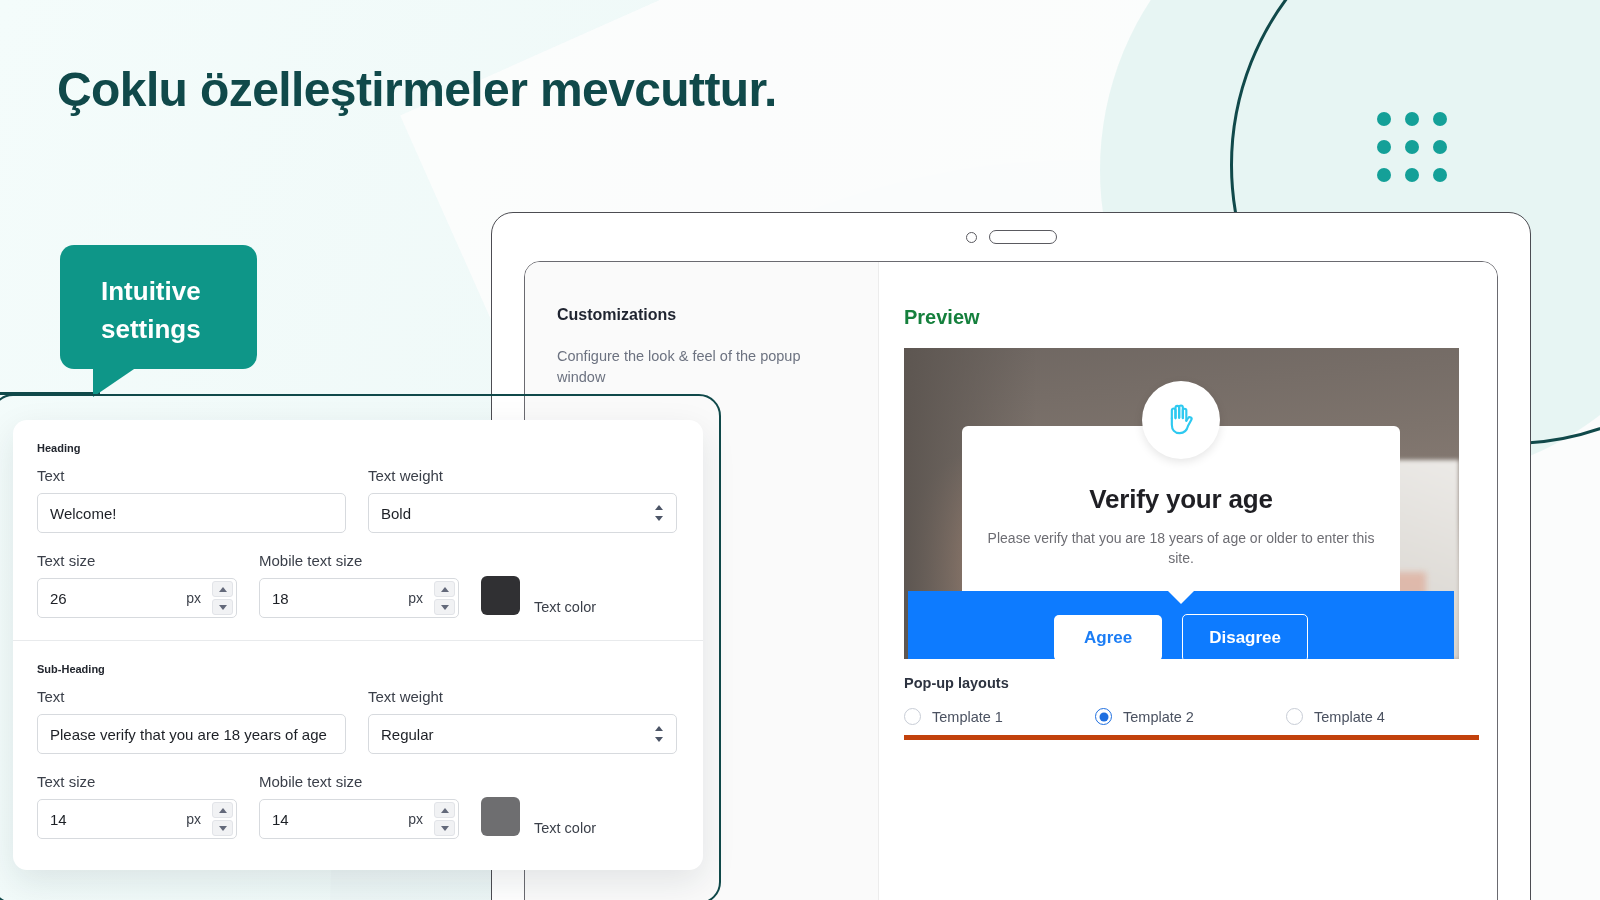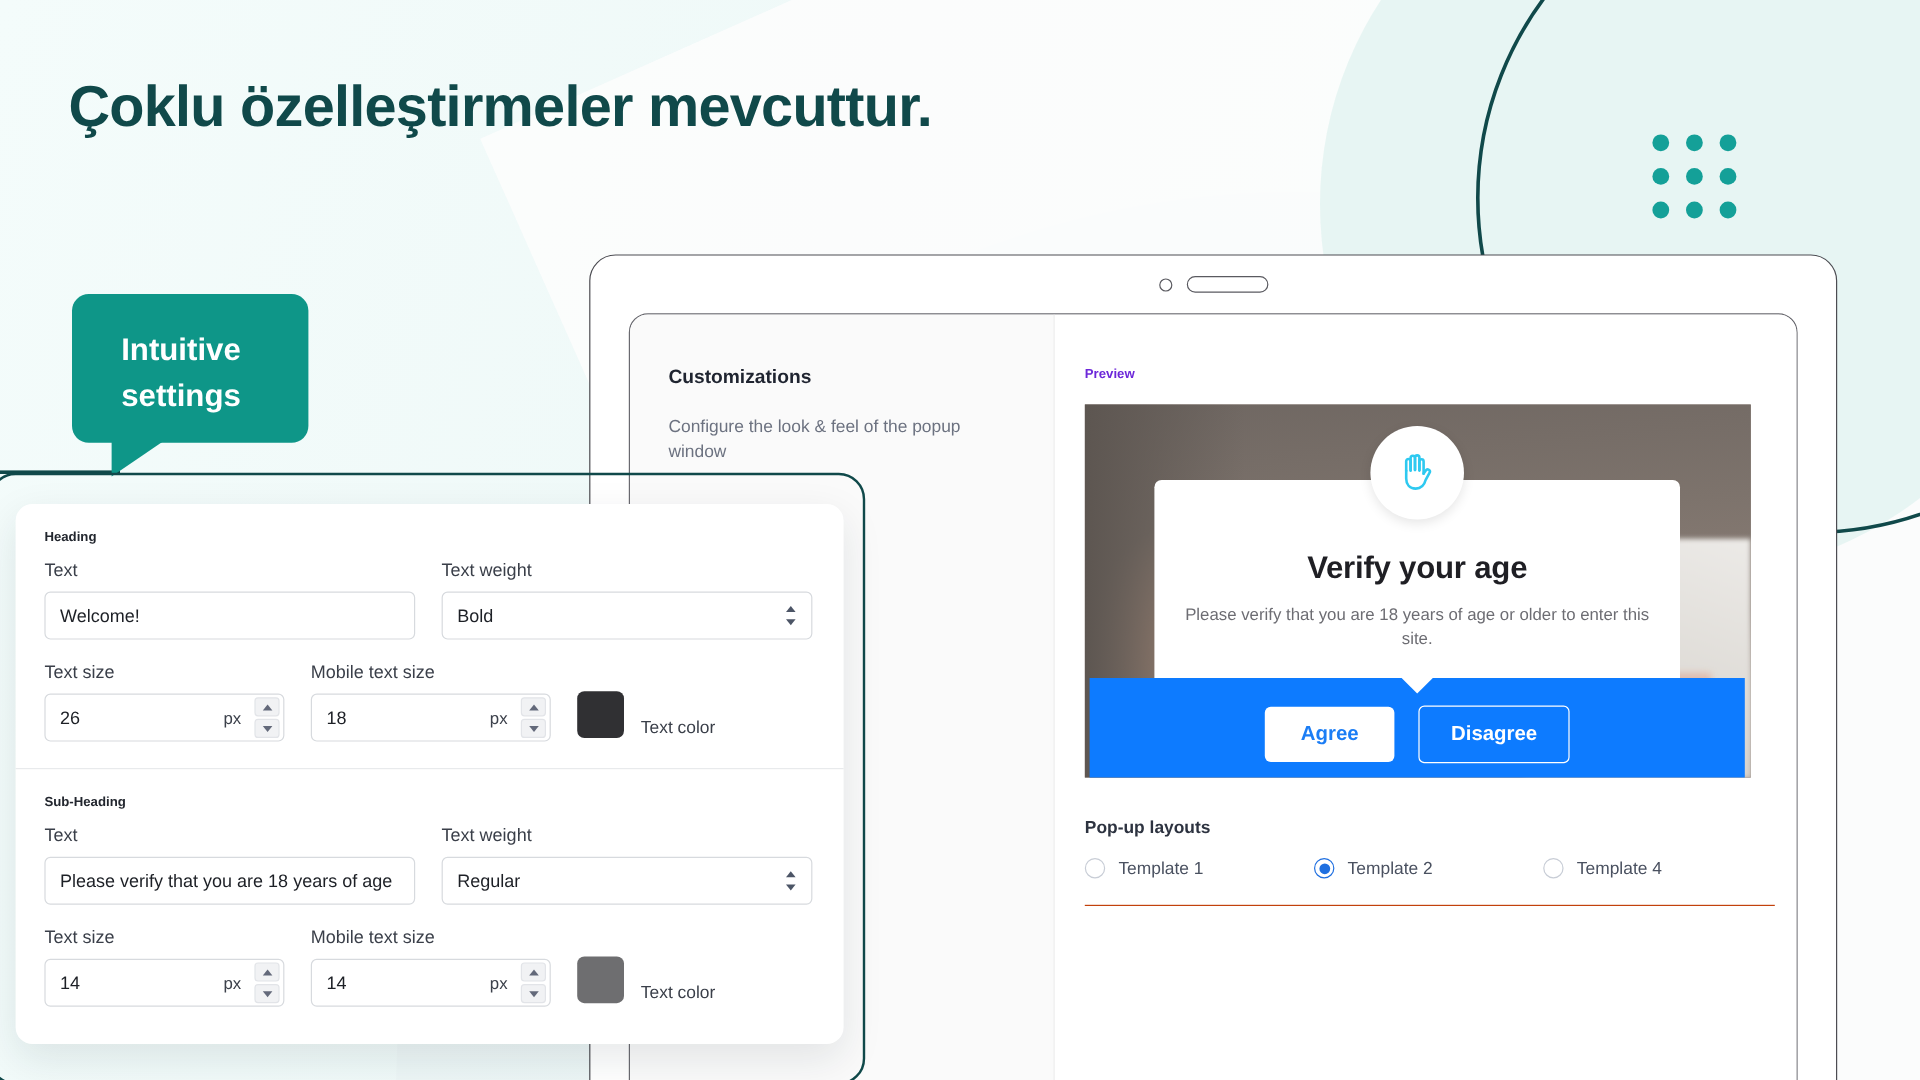--- a/index.html
+++ b/index.html
@@ -170,23 +170,23 @@
   }
 
   
   .preview-col {
     flex: 1;
     padding: 44px 28px 0 25px;
     background: #ffffff;
     position: relative;
   }
   .preview-title {
-    font-size: 11px;
-    font-weight: 700;
-    color: #6d28d9;
+    font-size: 20px;
+    font-weight: 700;
+    color: #15803d;
     margin-bottom: 19px;
   }
 
   
   .preview-stage {
     position: relative;
     width: 555px; height: 311px;
     overflow: hidden;
     background: #7d7069;
   }
@@ -221,21 +221,21 @@
   .photo-dark-left {
     position: absolute;
     left: 0; top: 0;
     width: 24%; height: 100%;
     background: linear-gradient(90deg, #5d5651 0%, rgba(93,86,81,0) 100%);
   }
 
   
   .popup {
     position: absolute;
-    left: 58px; top: 63px;
+    left: 58px; top: 78px;
     width: 438px;
     z-index: 3;
   }
   .popup-hand-wrap {
     position: absolute;
     left: 50%; top: -45px;
     transform: translateX(-50%);
     width: 78px; height: 78px;
     border-radius: 50%;
     background: #ffffff;
@@ -297,24 +297,24 @@
     font-size: 17px;
     font-weight: 700;
     border: 1.4px solid #ffffff;
     border-radius: 5px;
     padding: 13px 26px;
     cursor: pointer;
   }
 
   
   .layouts-block {
-    margin-top: 34px;
+    margin-top: 16px;
     width: 575px;
-    border-bottom: 1px solid #c2410c;
-    padding-bottom: 22px;
+    border-bottom: 5px solid #c2410c;
+    padding-bottom: 10px;
   }
   .block-title {
     font-size: 14.5px;
     font-weight: 700;
     color: #2d3340;
     margin-bottom: 17px;
   }
   .radio-row {
     display: flex;
     align-items: center;

